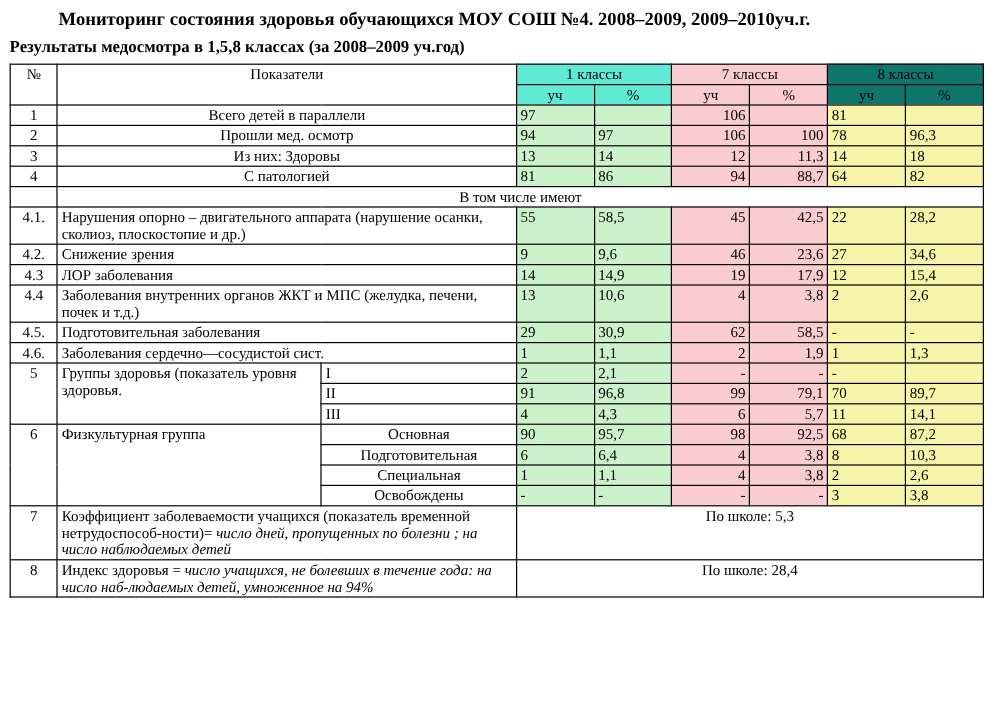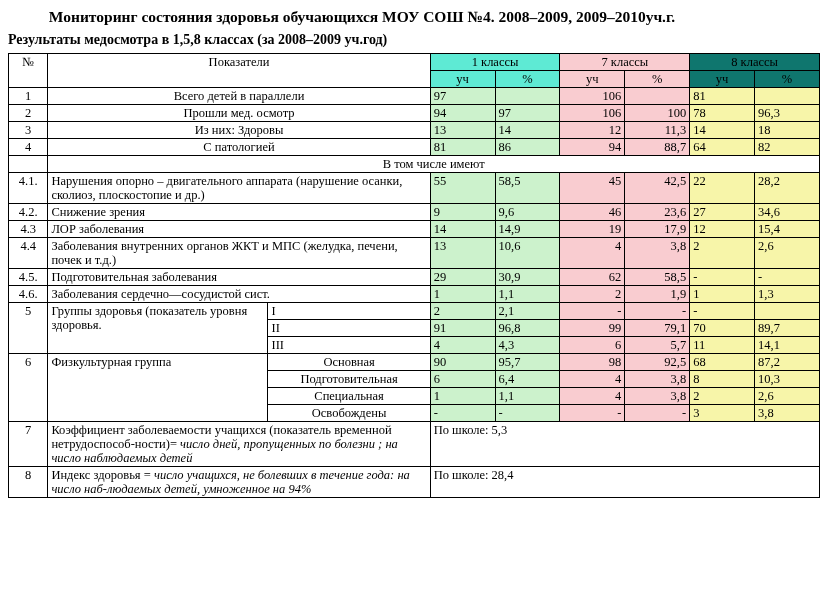--- a/index.html
+++ b/index.html
@@ -56,21 +56,21 @@
   .hdr-center { text-align: center; font-weight: bold; }
   .center     { text-align: center; }
   .grp1 { background: #ccf2cc; }
   .grp5 { background: #f9ccd0; text-align: right; }
   .grp8 { background: #f7f5a9; }
   .hdr-grp1 { background: #5eead4; }
   .hdr-grp5 { background: #f9ccd0; }
   .hdr-grp8 { background: #0f766e; }
   .ital { font-style: italic; }
   .sub-label { padding-left: 4px; }
-  .note-cell { text-align: left; vertical-align: middle; }
+  .note-cell { text-align: center; vertical-align: middle; }
   .vmid { vertical-align: middle; }
 </style>
 </head>
 <body>
 
 <div class="page">
 
   <div class="doc-title">Мониторинг состояния  здоровья обучающихся МОУ СОШ №4. 2008–2009, 2009–2010уч.г.</div>
   <div class="doc-subtitle">Результаты медосмотра в 1,5,8 классах (за 2008–2009 уч.год)</div>
 

